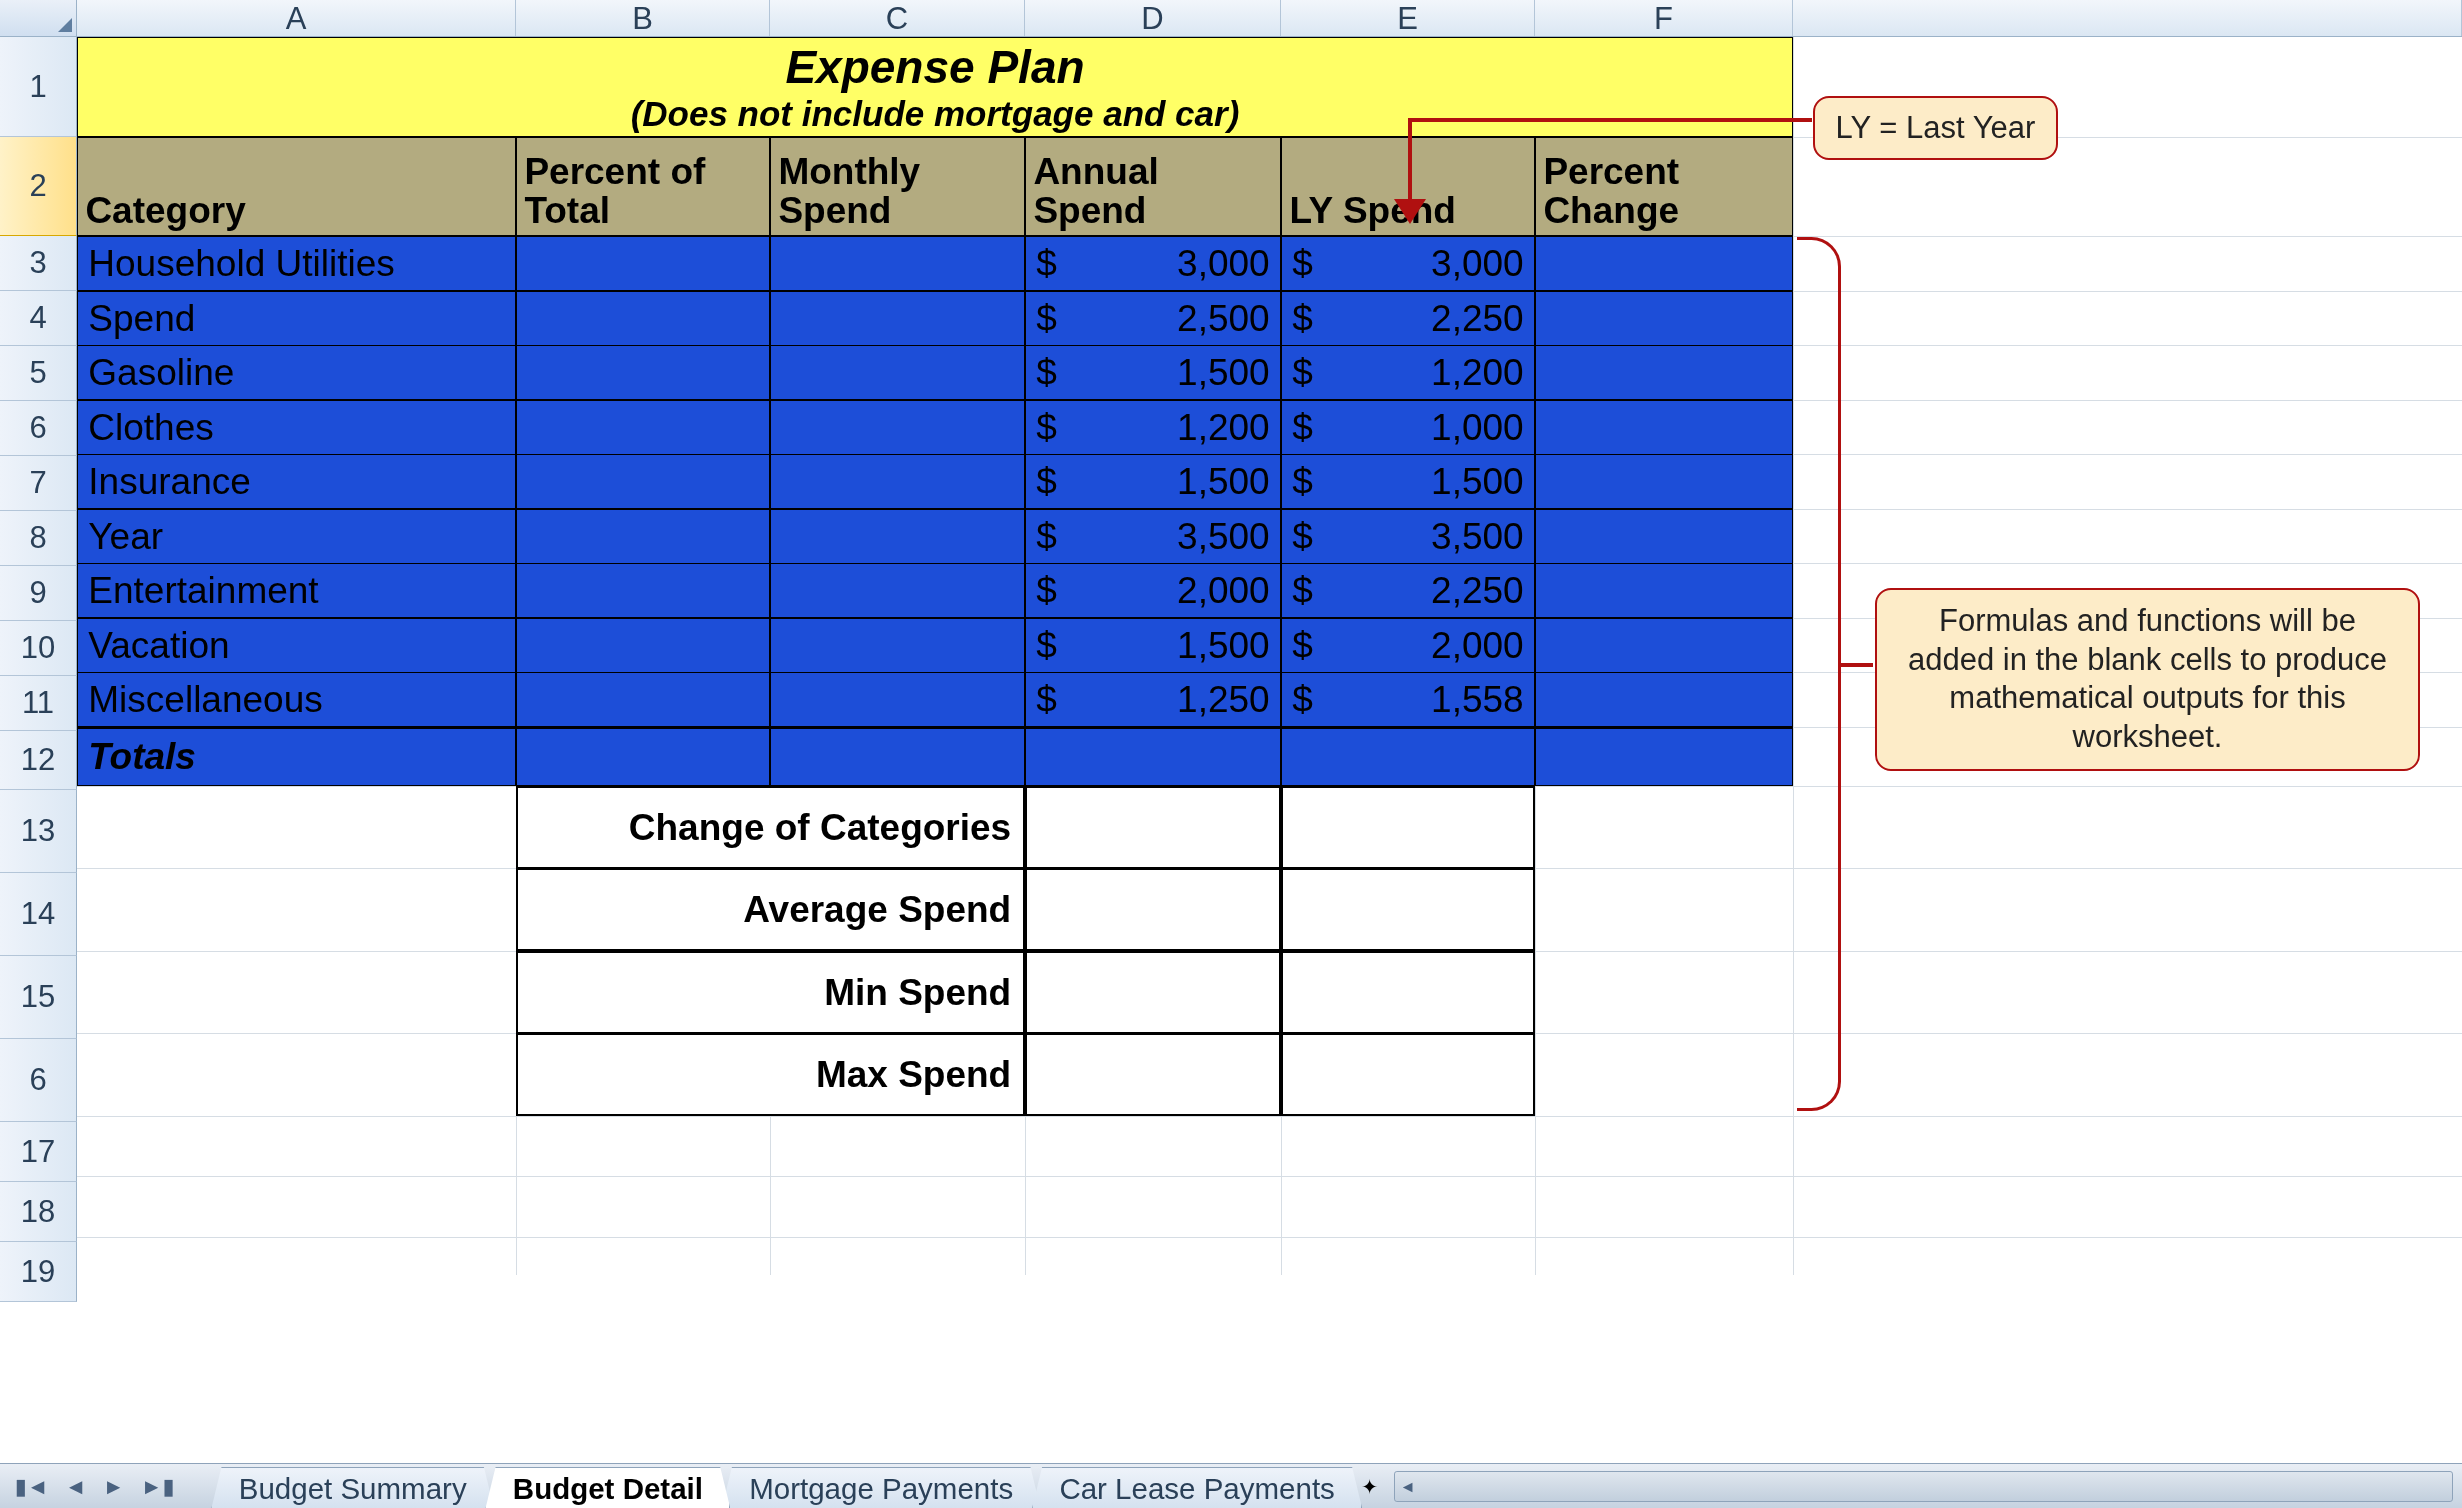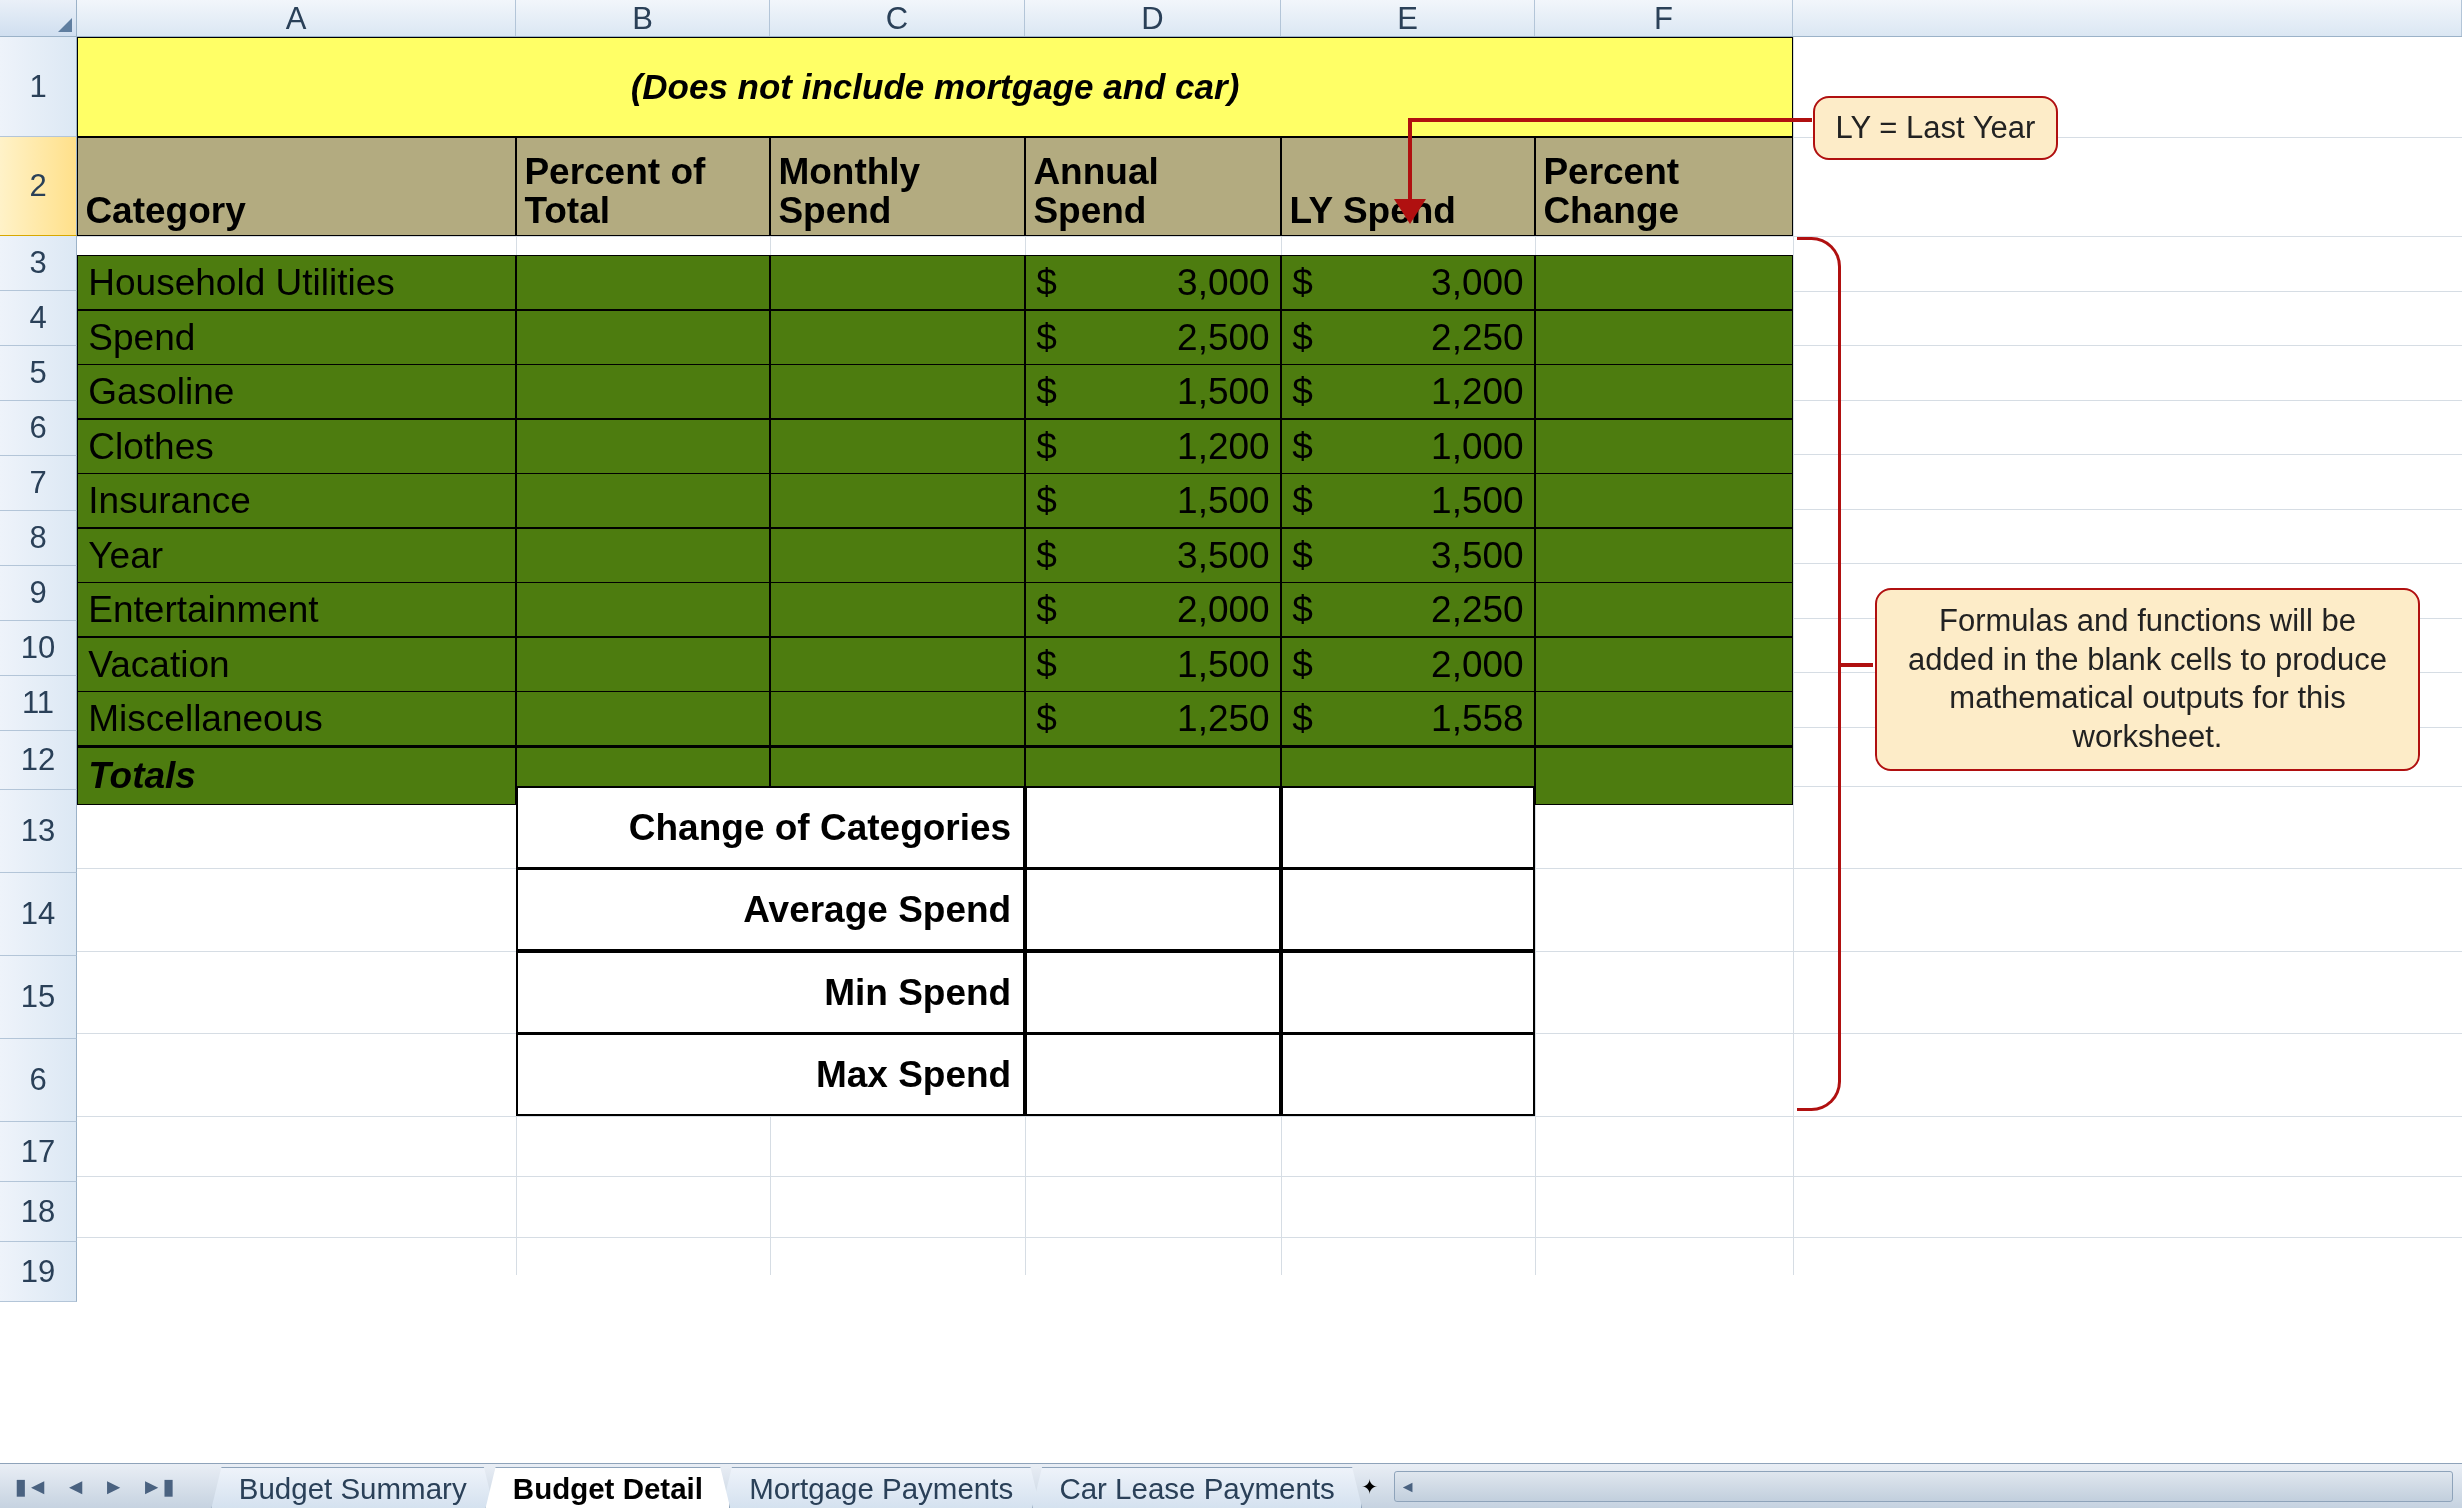--- a/index.html
+++ b/index.html
@@ -105,27 +105,26 @@
     font-weight: bold;
     padding: 4.4px 7.4px;
     display: flex;
     align-items: flex-end;
     line-height: 1.05;
   }
 
   .data-cell {
     position: absolute;
     height: 55px;
-    background: #4d7c0f;
+    background: #1d4ed8;
     border: 1.5px solid #000;
     font-size: 37px;
     padding: 0 10.3px;
     display: flex;
     align-items: center;
-    margin-top: 19px;
   }
   .cur {
     justify-content: space-between;
   }
   .cur .d { }
   .cur .v { text-align: right; }
 
   .totals-row .cat {
     font-weight: bold;
     font-style: italic;
@@ -302,20 +301,21 @@
         <div class="gh" style="top:749px"></div>
         <div class="gh" style="top:831px"></div>
         <div class="gh" style="top:914px"></div>
         <div class="gh" style="top:996px"></div>
         <div class="gh" style="top:1079px"></div>
         <div class="gh" style="top:1139px"></div>
         <div class="gh" style="top:1200px"></div>
       </div>
 
       <div class="title-cell" style="width:1716px">
+        <div class="t1">Expense Plan</div>
         <div class="t2">(Does not include mortgage and car)</div>
       </div>
 
       <div class="hdr-cell" style="left:439px;width:254px">Percent of Total</div>
       <div class="hdr-cell" style="left:0;width:439px">Category</div>
       <div class="hdr-cell" style="left:693px;width:255px">Monthly Spend</div>
       <div class="hdr-cell" style="left:948px;width:256px">Annual Spend</div>
       <div class="hdr-cell" style="left:1458px;width:258px">Percent Change</div>
       <div class="hdr-cell" style="left:1204px;width:254px">LY Spend</div>
 

